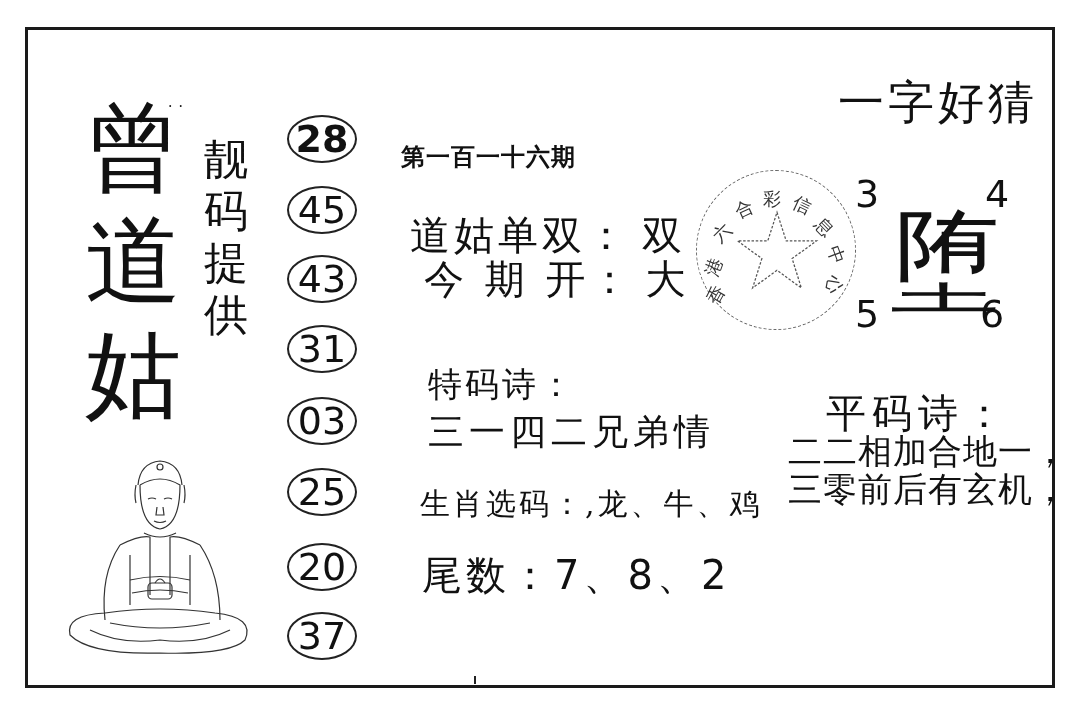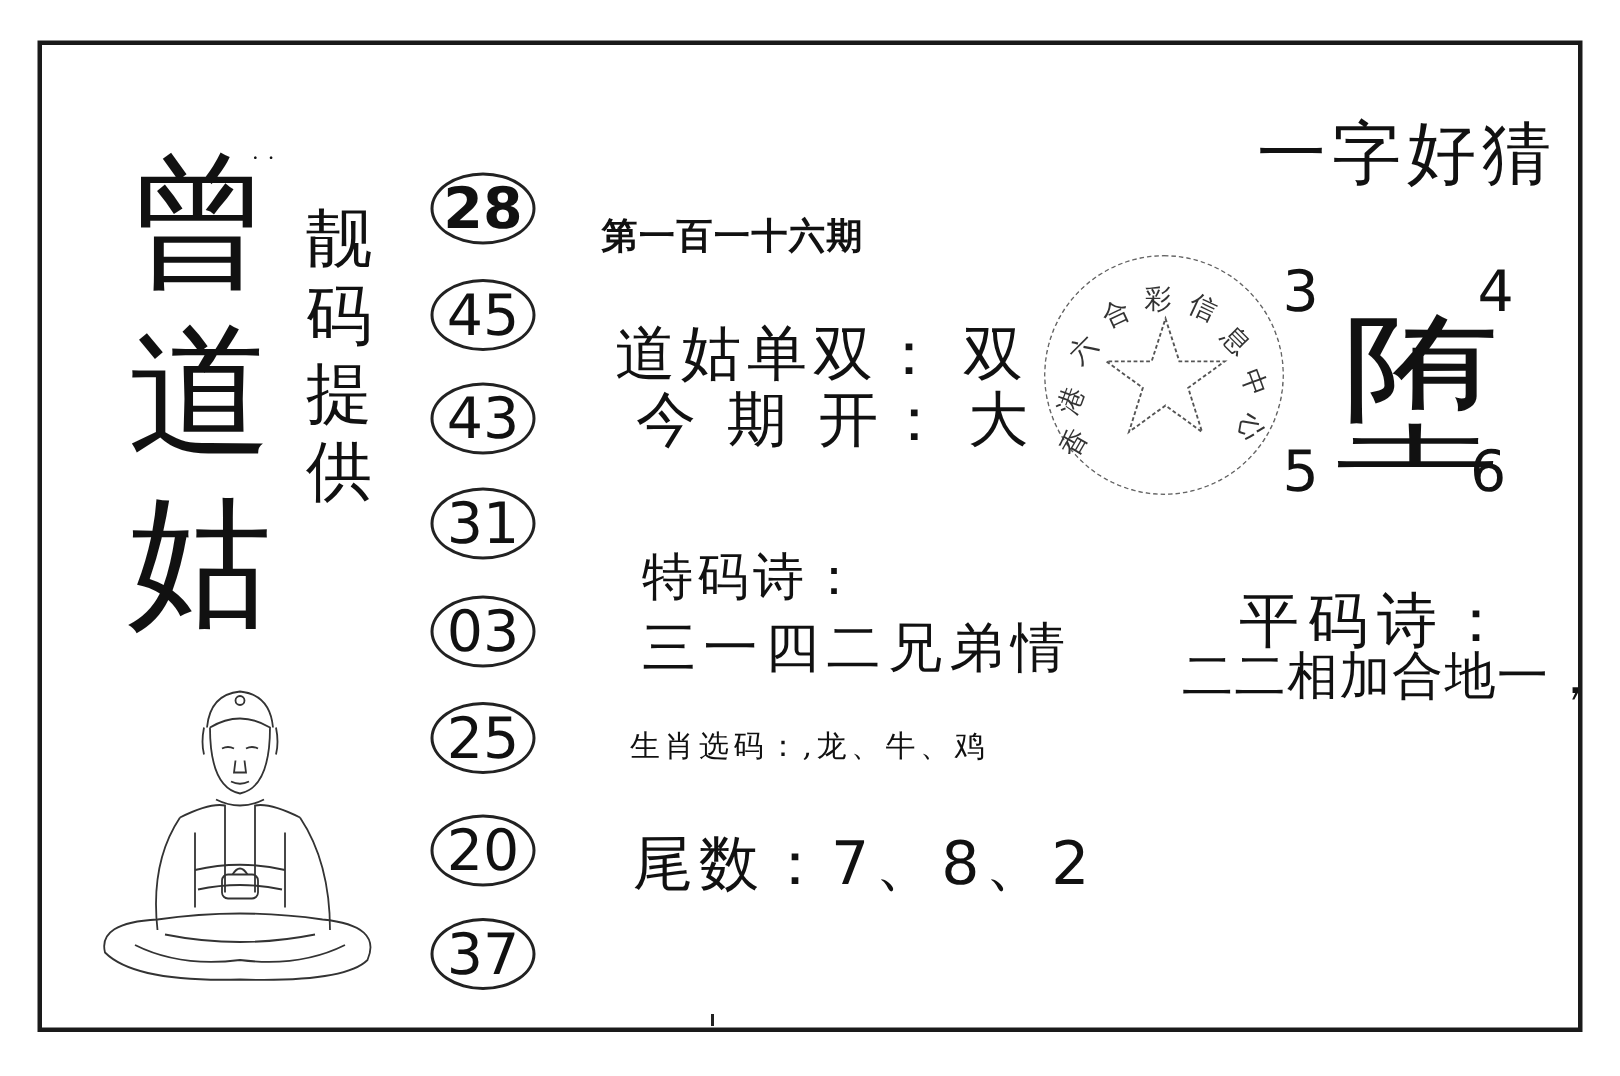--- a/index.html
+++ b/index.html
@@ -102,26 +102,27 @@
 <div class="abs puzzle-title">一字好猜</div>
 <div class="abs corner-num" style="left:855px; top:172px;">3</div>
 <div class="abs corner-num" style="left:985px; top:172px;">4</div>
 <div class="abs big-char">堕</div>
 <div class="abs corner-num" style="left:855px; top:292px;">5</div>
 <div class="abs corner-num" style="left:980px; top:292px;">6</div>
 
 <div class="abs" style="left:428px; top:362px; font-size:34px; letter-spacing:3px;">特码诗：</div>
 <div class="abs" style="left:428px; top:408px; font-size:36px; letter-spacing:5px;">三一四二兄弟情</div>
 
-<div class="abs" style="left:420px; top:484px; font-size:20px; letter-spacing:3px;">
+<div class="abs" style="left:420px; top:484px; font-size:30px; letter-spacing:3px;">
   <span>生肖选码：</span><span>,龙、牛、鸡</span>
 </div>
 
 <div class="abs" style="left:422px; top:548px; font-size:40px; letter-spacing:4px;">
   <span>尾数：</span><span style="font-family:'DejaVu Sans','Liberation Sans',sans-serif;">7、8、2</span>
 </div>
 
 <div class="abs poem-title" style="left:826px; top:386px;">平码诗：</div>
 <div class="abs" style="left:788px; top:432px;">
   <span class="poem-line">二二相加合地一，</span>
+  <span class="poem-line">三零前后有玄机，</span>
 </div>
 
 <div class="abs" style="left:474px; top:676px; width:2px; height:8px; background:#222;"></div>
 
 </body></html>

